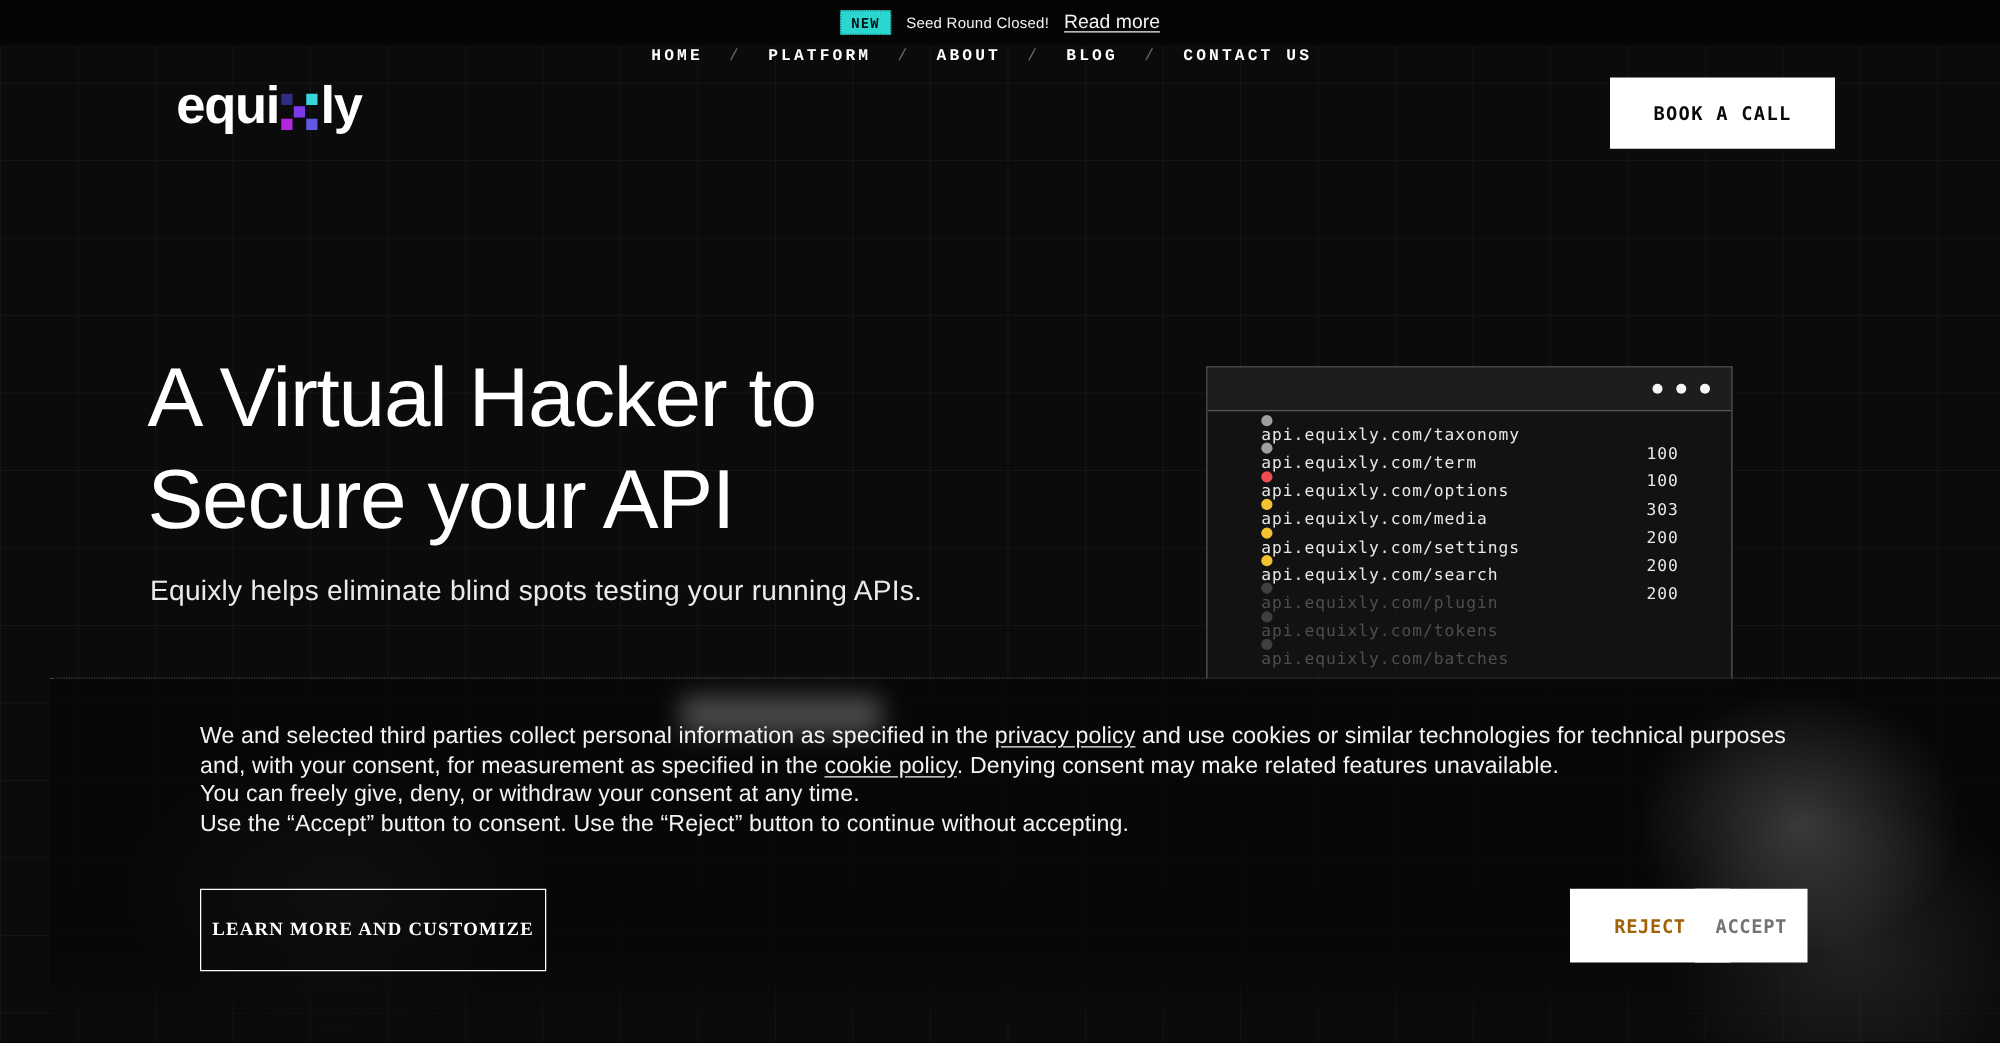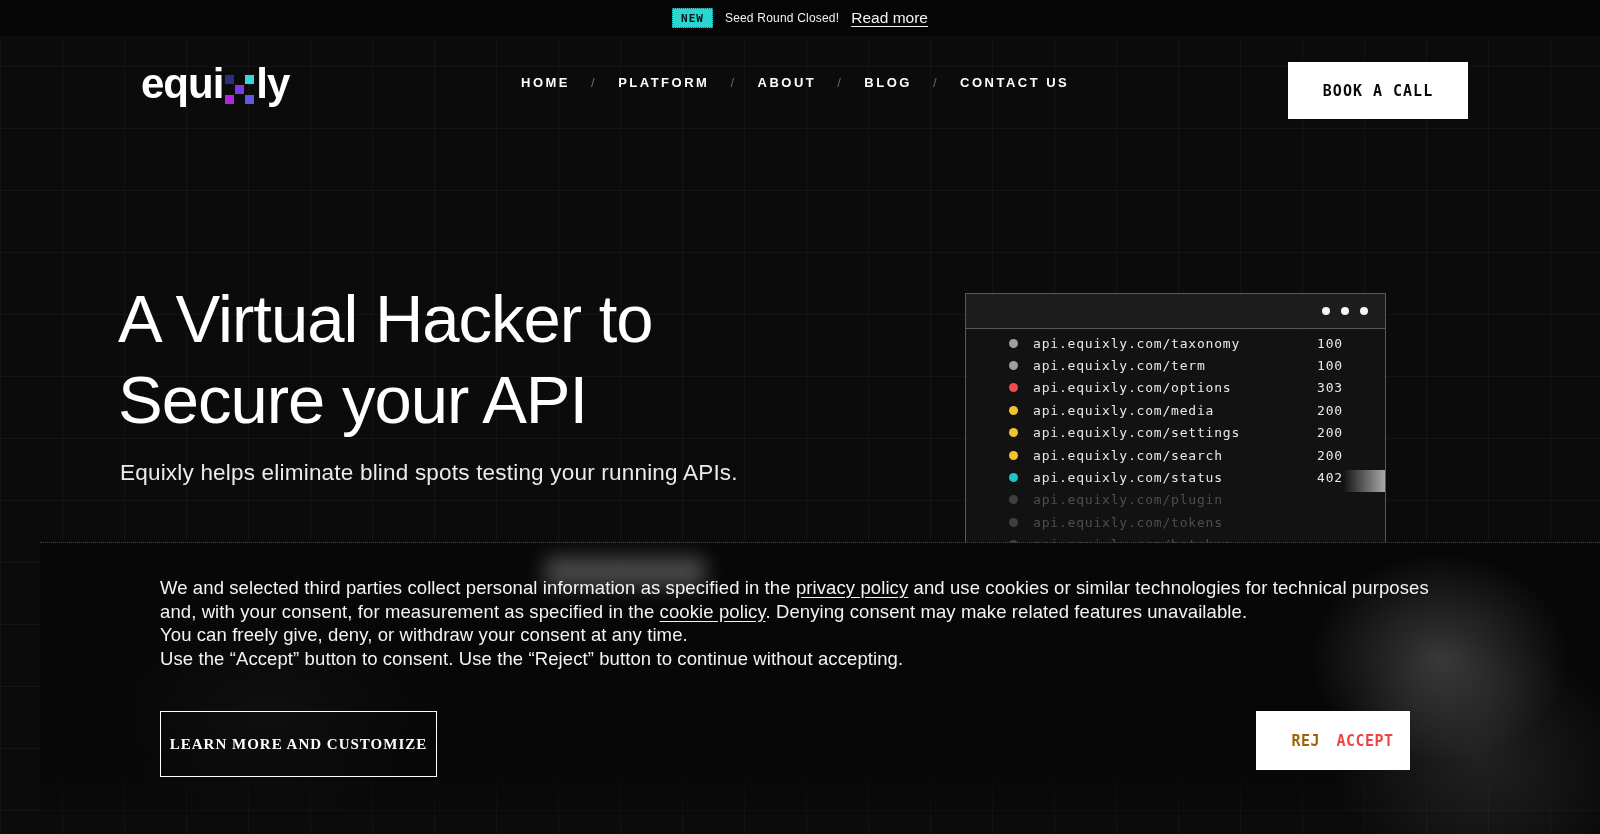--- a/index.html
+++ b/index.html
@@ -38,22 +38,22 @@
   .logo {
     position:absolute; left:120px; top:22px; height:50px;
     display:flex; align-items:center;
     color:#fff; font-size:42px; font-weight:bold; letter-spacing:-1px;
   }
   .logo-x { display:inline-grid; grid-template-columns:repeat(3,9px); grid-template-rows:repeat(3,9px); gap:1px; margin:10px 2px 0 2px; }
   .logo-x i { display:block; }
 
   .nav {
     position:absolute; left:500px; top:0; height:91px;
-    display:flex; align-items:center;
-    font-family:Liberation Sans, sans-serif;
+    display:flex; 
+    font-family:Liberation Mono, monospace;
     font-size:13px; font-weight:bold; letter-spacing:2.5px; color:#fff;
   }
   .nav .nav-link { cursor:pointer; text-decoration:none; color:#fff; white-space:nowrap; }
   .nav .sep { color:#6a6a6a; margin:0 21px; font-weight:normal; }
 
   .cta-btn {
     position:absolute; left:1267px; top:25px; width:180px; height:57px;
     background:#fff; color:#0a0a0a; border:none; cursor:pointer;
     font-family:"DejaVu Sans Mono", monospace;
     font-size:15px; font-weight:bold; letter-spacing:1px;
@@ -77,24 +77,25 @@
     border:1px solid #585858; background:rgba(20,20,20,0.85);
     overflow:hidden;
   }
   .term-titlebar {
     height:35px; background:#1d1d1d; border-bottom:1px solid #585858;
     display:flex; align-items:center; justify-content:flex-end; gap:11px; padding-right:17px;
   }
   .term-dot { width:8px; height:8px; border-radius:50%; background:#f5f5f5; }
   .term-body { padding-top:3px; position:relative; }
   .term-row {
-    position:relative; height:22.4px; display:flex; align-items:center;
+    position:relative; height:22.4px; display:flex; 
     padding-left:43px; padding-right:42px;
     font-family:"DejaVu Sans Mono", monospace; font-size:13px; letter-spacing:0.8px;
     color:#e8e8e8;
+    flex-direction:column;
   }
   .term-row .dot { width:9px; height:9px; border-radius:50%; flex:0 0 auto; margin-right:15px; }
   .term-row .url { white-space:nowrap; }
   .term-row .status { margin-left:auto; }
   .term-row.dim { color:#4e4e4e; }
   .term-row.dim .dot { background:#3f3f3f !important; }
   .scan-indicator {
     position:absolute; right:-42px; top:0; width:42px; height:22.4px;
     background:linear-gradient(90deg, rgba(150,150,150,0) 0%, #a8a8a8 100%);
   }
@@ -127,22 +128,22 @@
     position:absolute; left:120px; top:168px; width:277px; height:66px;
     background:transparent; border:1px solid #fff; color:#fff; cursor:pointer;
     font-family:Liberation Serif, serif; font-size:15px; font-weight:bold; letter-spacing:1px;
   }
   .btn-reject {
     position:absolute; left:1216px; top:168px; width:128px; height:59px;
     background:#fff; border:none; color:#a16207; cursor:pointer;
     font-family:"DejaVu Sans Mono", monospace; font-size:15px; font-weight:bold; letter-spacing:0.5px;
   }
   .btn-accept {
-    position:absolute; left:1280px; top:168px; width:90px; height:59px;
-    background:#fff; border:none; color:#ef4444; cursor:pointer;
+    position:absolute; left:1316px; top:168px; width:90px; height:59px;
+    background:#fff; border:none; color:#737373; cursor:pointer;
     font-family:"DejaVu Sans Mono", monospace; font-size:15px; font-weight:bold; letter-spacing:0.5px;
   }
 </style>
 </head>
 <body>
 
 <div class="page">
 
   <div class="topbanner">
     <span class="badge">NEW</span>
@@ -218,25 +219,20 @@
       <span class="url">api.equixly.com/settings</span>
       <span class="status">200</span>
     </div>
 
     <div class="term-row">
       <span class="dot" style="background: rgb(242, 194, 48);"></span>
       <span class="url">api.equixly.com/search</span>
       <span class="status">200</span>
     </div>
 
-    <div class="term-row">
-      <span class="dot" style="background: rgb(31, 195, 207);"></span>
-      <span class="url">api.equixly.com/status</span>
-      <span class="status" style="position: relative;">402<span class="scan-indicator"></span></span>
-    </div>
 
     <div class="term-row dim">
       <span class="dot" style="background: rgb(71, 71, 71);"></span>
       <span class="url">api.equixly.com/plugin</span>
       <span class="status"></span>
     </div>
 
     <div class="term-row dim">
       <span class="dot" style="background: rgb(71, 71, 71);"></span>
       <span class="url">api.equixly.com/tokens</span>

